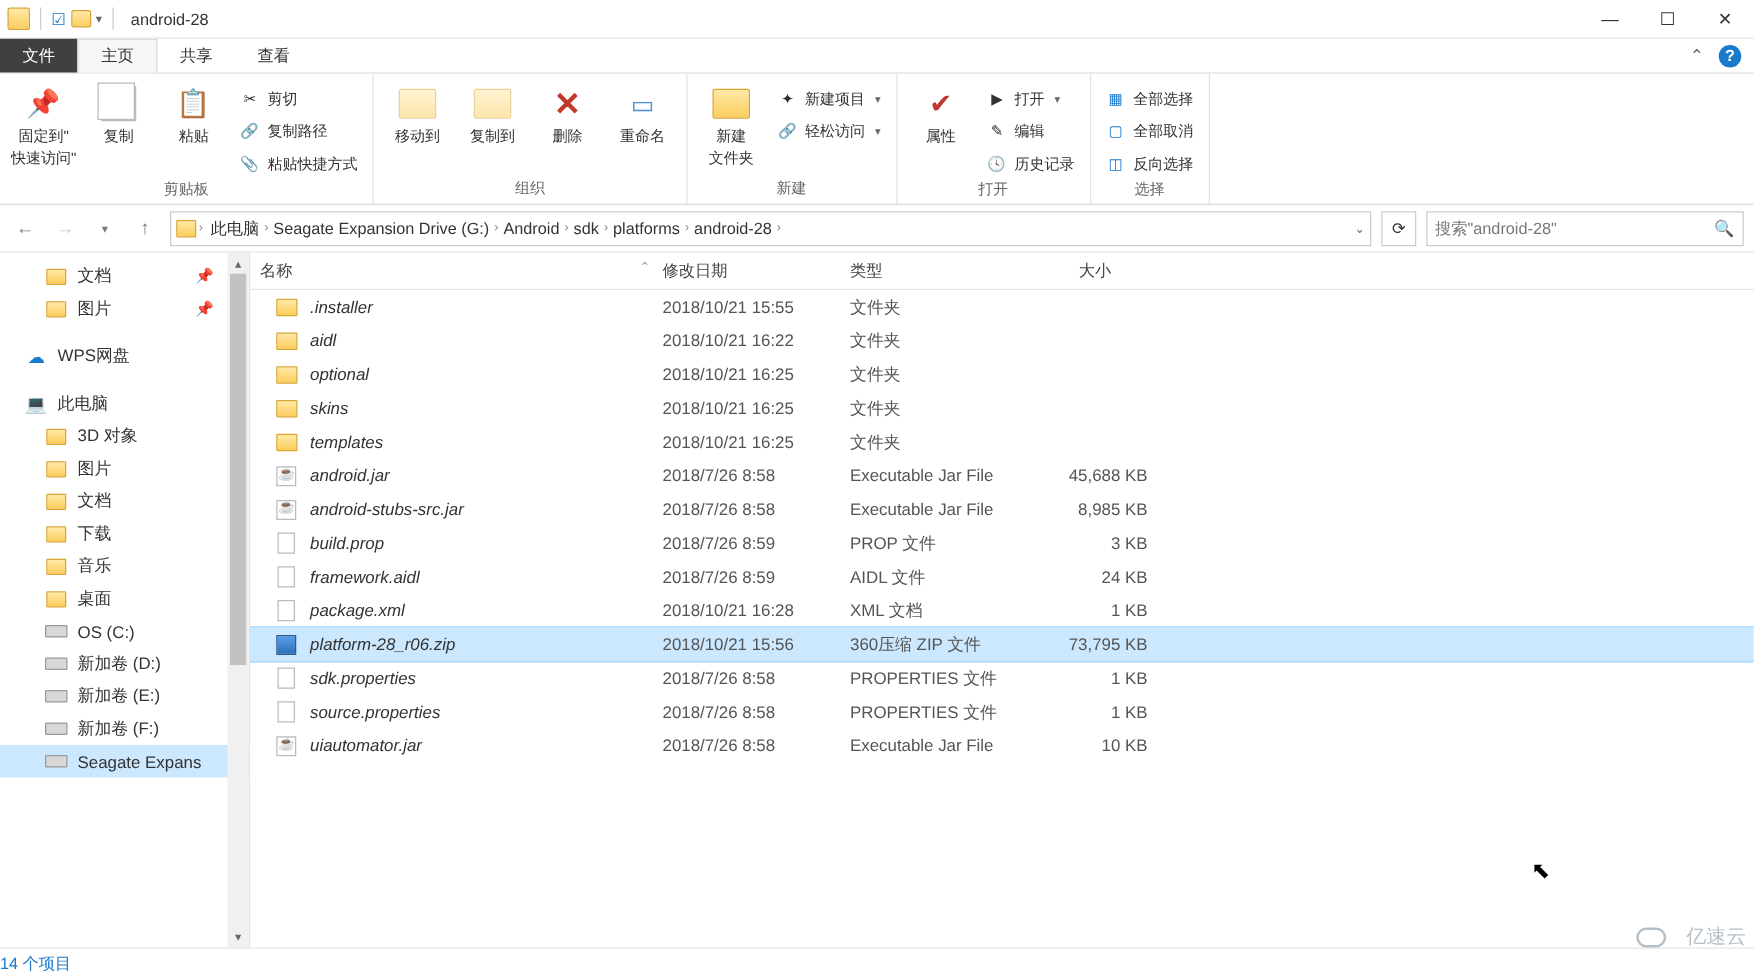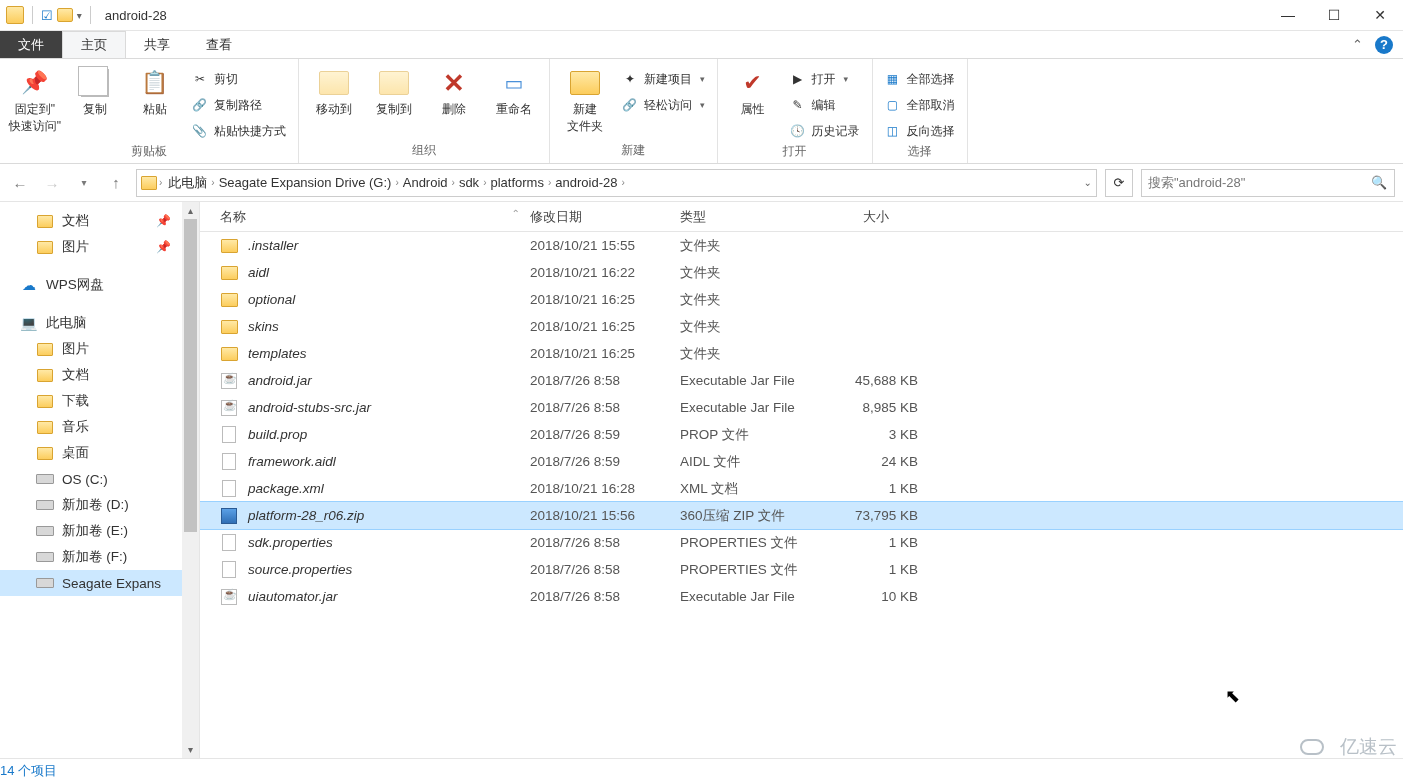--- a/index.html
+++ b/index.html
@@ -58,41 +58,41 @@
 .sb-ico { width:18px; height:18px; display:flex; align-items:center; justify-content:center; font-size:14px;}
 .sb-folder{ width:16px; height:13px; background:linear-gradient(#ffe9a6,#fccd5d); border:1px solid #d9a431; border-radius:1px;}
 .sb-drive{ width:18px; height:10px; background:#d8d8d8; border:1px solid #999; border-radius:1px;}
 .sb-scroll { position:absolute; right:0; top:0; width:17px; height:100%; background:#f0f0f0; display:flex; flex-direction:column; }
 .sb-scroll .arr{height:17px; display:flex;align-items:center;justify-content:center;color:#666;font-size:10px;}
 .sb-scroll .track{flex:1; position:relative;}
 .sb-scroll .thumb{position:absolute; left:2px; right:2px; top:0; height:60%; background:#c2c2c2;}
 
 .filepane { flex:1; overflow:hidden; }
 .fheader { display:flex; height:30px; align-items:center; border-bottom:1px solid #e5e5e5; font-size:13px; color:#444; }
-.col-name { width:330px; padding-left:20px; display:flex; align-items:flex-start; gap:8px;}
+.col-name { width:330px; padding-left:8px; display:flex; align-items:flex-start; gap:8px;}
 .col-date { width:150px; }
 .col-type { width:154px; }
 .col-size { width:96px; text-align:center; padding-right:12px;}
 .frow { display:flex; height:27px; align-items:center; font-size:13.5px; }
 .frow.selected { background:#cce8ff; outline:1px solid #99d1ff; }
 .frow .fico { width:18px; height:18px; margin-left:20px; margin-right:10px; display:flex; align-items:center; justify-content:center;}
 .frow .fname { width:282px;font-style:italic; }
 .frow .fdate { width:150px; color:#555;}
 .frow .ftype { width:154px; color:#555;}
 .frow .fsize { width:96px; text-align:right; color:#555; padding-right:12px;}
 .folder-sm{ width:17px; height:14px; background:linear-gradient(#ffe9a6,#fccd5d); border:1px solid #d9a431; border-radius:1px;}
 .jar-ico{ width:16px; height:16px; background:#fff; border:1px solid #bbb; position:relative;}
 .jar-ico:after{content:"☕"; position:absolute; left:1px; top:-2px; font-size:11px;}
 .file-ico{ width:14px; height:17px; background:#fff; border:1px solid #bbb;}
 .zip-ico{ width:16px; height:16px; background:linear-gradient(#5aa0e6,#2f6fb6); border:1px solid #2a5a94;}
 
 
 .statusbar { height:24px; border-top:1px solid #e5e5e5; display:flex; align-items:center; padding:0 0; font-size:13px; color:#1979ca; }
 
-.watermark { position:absolute; right:6px; bottom:22px; font-size:19px; color:#b8c0c7; display:flex; align-items:center; gap:16px;}
+.watermark { position:absolute; right:6px; bottom:22px; font-size:16px; color:#b8c0c7; display:flex; align-items:center; gap:16px;}
 .watermark .cl{ width:24px;height:16px;border:2px solid #b8c0c7; border-radius:10px;}
 
 .cursor { position:absolute; left:1225px; top:685px; font-size:18px; color:#000; pointer-events:none;}
 </style>
 </head>
 <body>
 
 <div class="titlebar">
   <div class="qat">
     <div class="folder-icon"></div>
@@ -315,20 +315,26 @@
           <span>WPS网盘</span>
         </div>
         <div class="sb-item l1" style="margin-top: 12px;">
           <span class="sb-ico">💻</span>
           <span>此电脑</span>
         </div>
         <div class="sb-item">
           <span class="sb-ico">
             <span class="sb-folder"></span>
           </span>
+          <span>3D 对象</span>
+        </div>
+        <div class="sb-item">
+          <span class="sb-ico">
+            <span class="sb-folder"></span>
+          </span>
           <span>图片</span>
         </div>
         <div class="sb-item">
           <span class="sb-ico">
             <span class="sb-folder"></span>
           </span>
           <span>文档</span>
         </div>
         <div class="sb-item">
           <span class="sb-ico">

